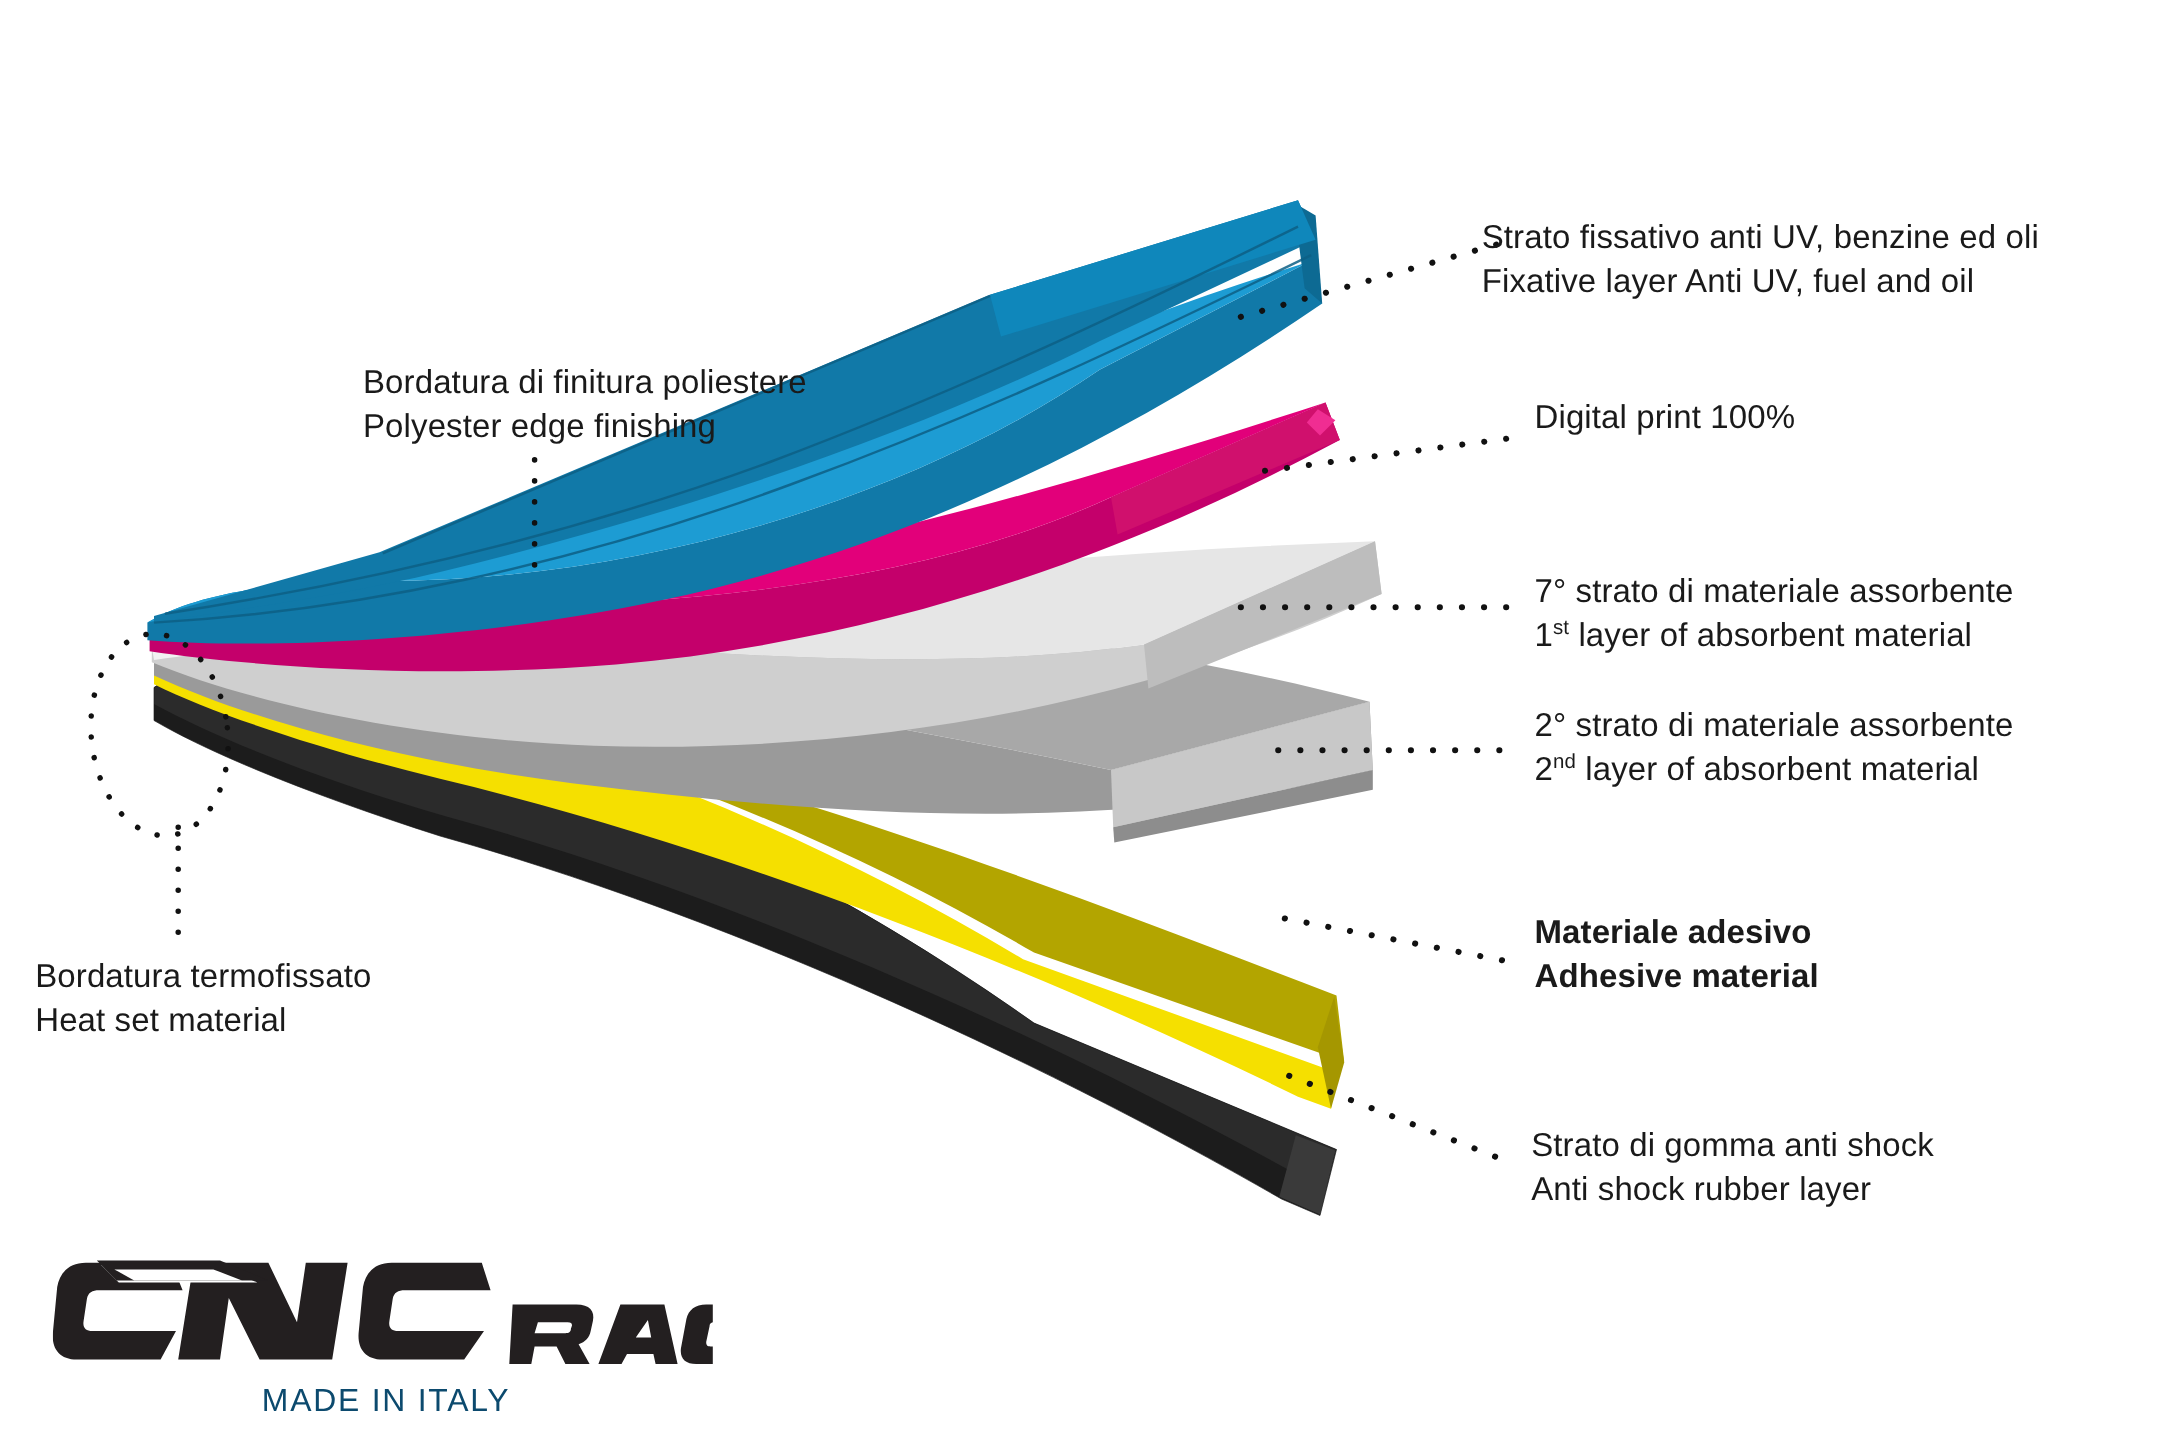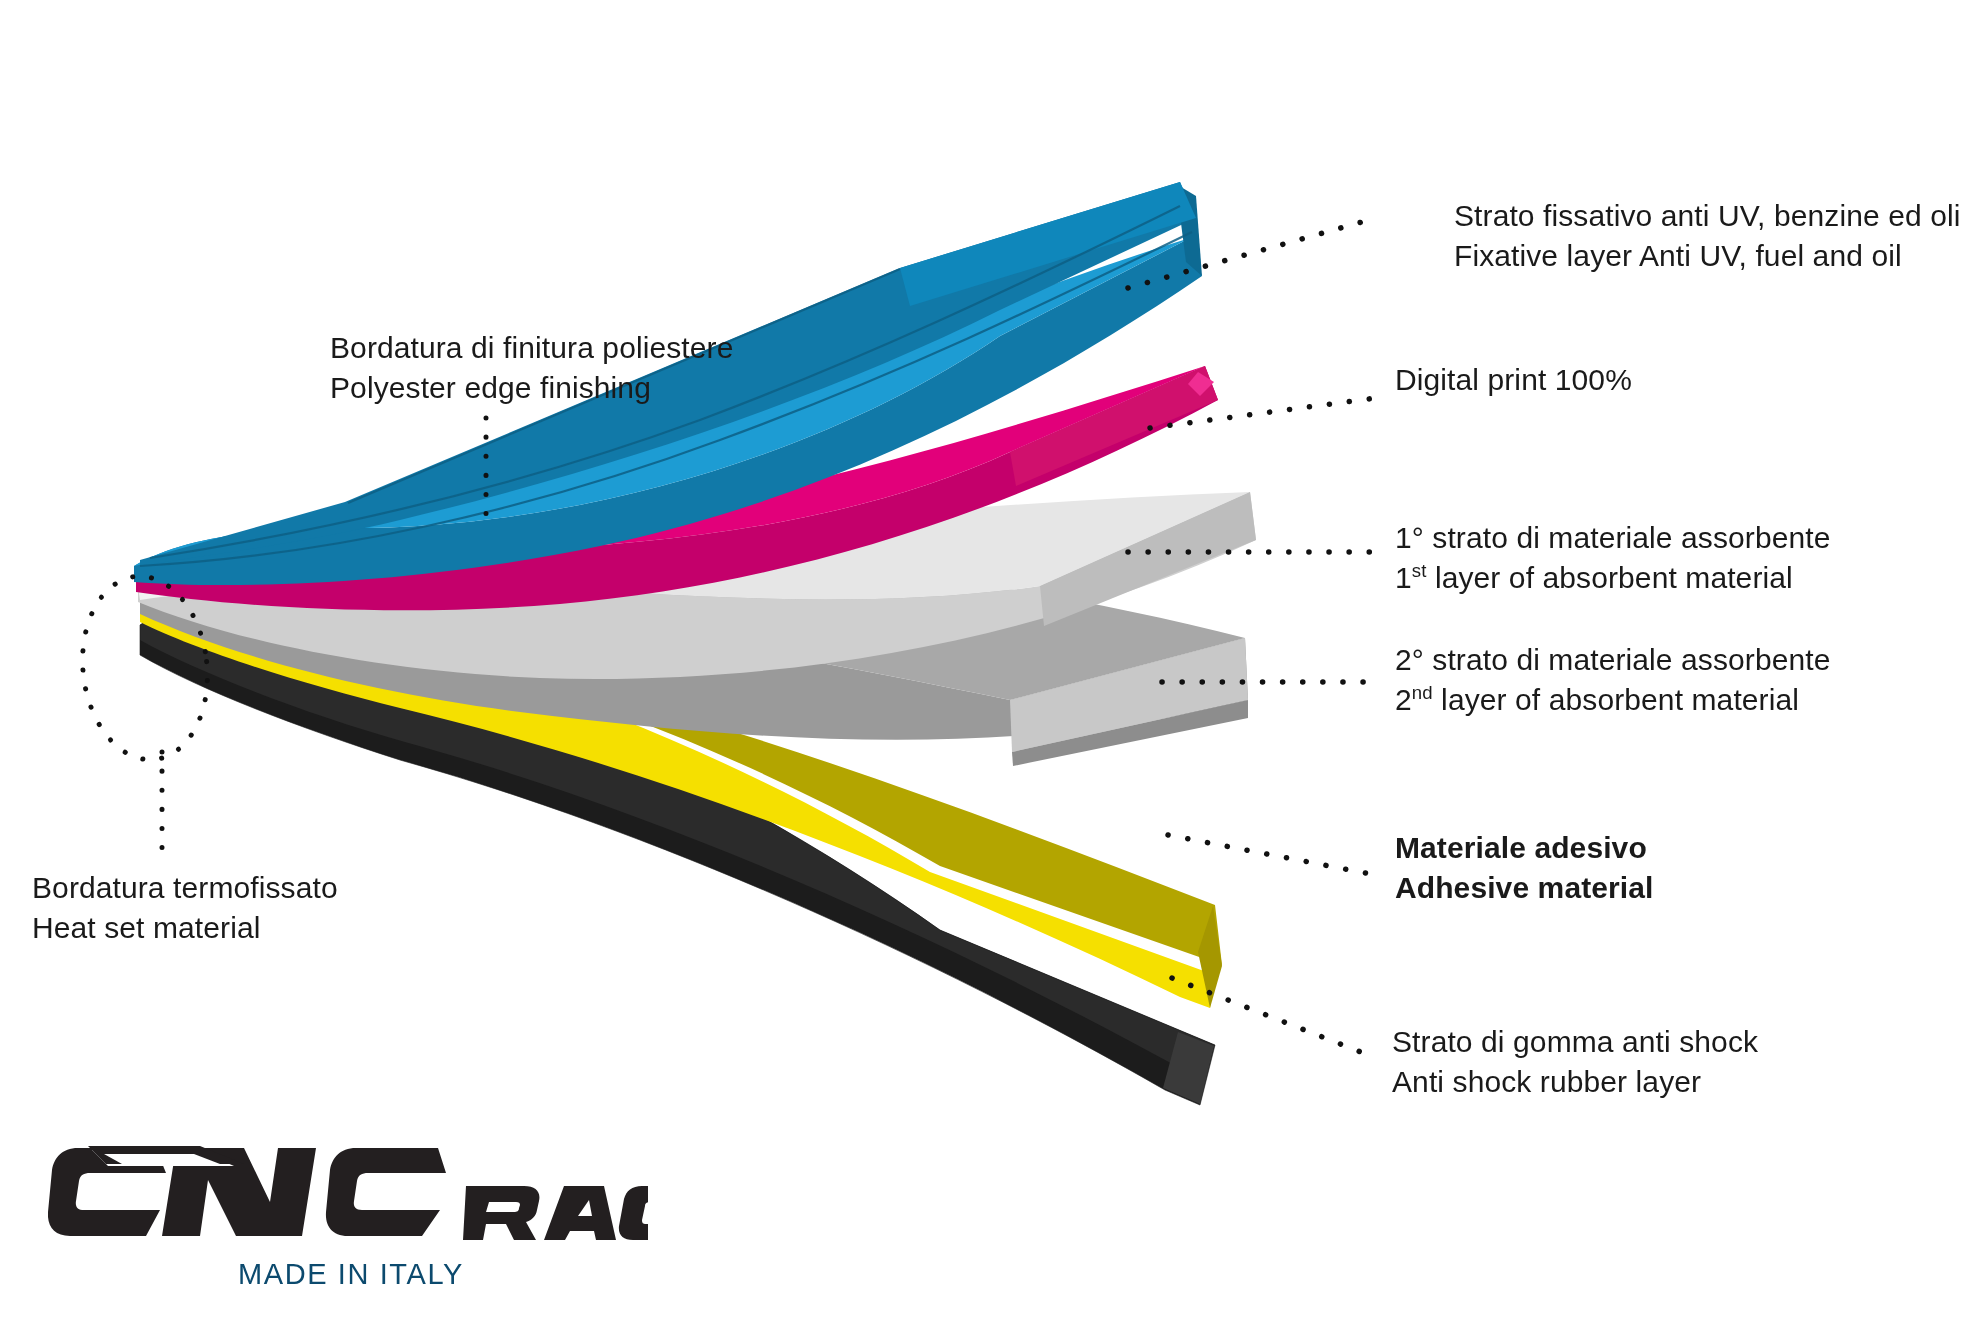--- a/index.html
+++ b/index.html
@@ -18,21 +18,21 @@
     color:#1a1a1a;
     font-size:30px;
     line-height:1.32;
     letter-spacing:0.1px;
     white-space:nowrap;
   }
   .label .l1,.label .l2{display:block;}
   .label sup{font-size:0.62em;vertical-align:super;line-height:0;text-align:center;}
 
   
-  #lbl-fixative{left:1454px;top:196px;}
+  #lbl-fixative{left:1347px;top:196px;}
   #lbl-print{left:1395px;top:360px;}
   #lbl-abs1{left:1395px;top:518px;}
   #lbl-abs2{left:1395px;top:640px;}
   #lbl-adhesive{left:1395px;top:828px;font-weight:bold;}
   #lbl-rubber{left:1392px;top:1022px;}
 
   
   #lbl-edge{left:310px;top:328px;margin-left:20px;}
   #lbl-heat{left:32px;top:868px;}
 
@@ -178,21 +178,21 @@
   <div class="label" id="lbl-fixative">
     <span class="l1">Strato fissativo anti UV, benzine ed oli</span>
     <span class="l2">Fixative layer Anti UV, fuel and oil</span>
   </div>
 
   <div class="label" id="lbl-print">
     <span class="l2">Digital print 100%</span>
   </div>
 
   <div class="label" id="lbl-abs1">
-    <span class="l1">1° strato di materiale assorbente</span>
+    <span class="l1">7° strato di materiale assorbente</span>
     <span class="l2"><span>1</span><sup>st</sup><span> layer of absorbent material</span></span>
   </div>
 
   <div class="label" id="lbl-abs2">
     <span class="l1">2° strato di materiale assorbente</span>
     <span class="l2"><span>2</span><sup>nd</sup><span> layer of absorbent material</span></span>
   </div>
 
   <div class="label" id="lbl-adhesive">
     <span class="l1">Materiale adesivo</span>

